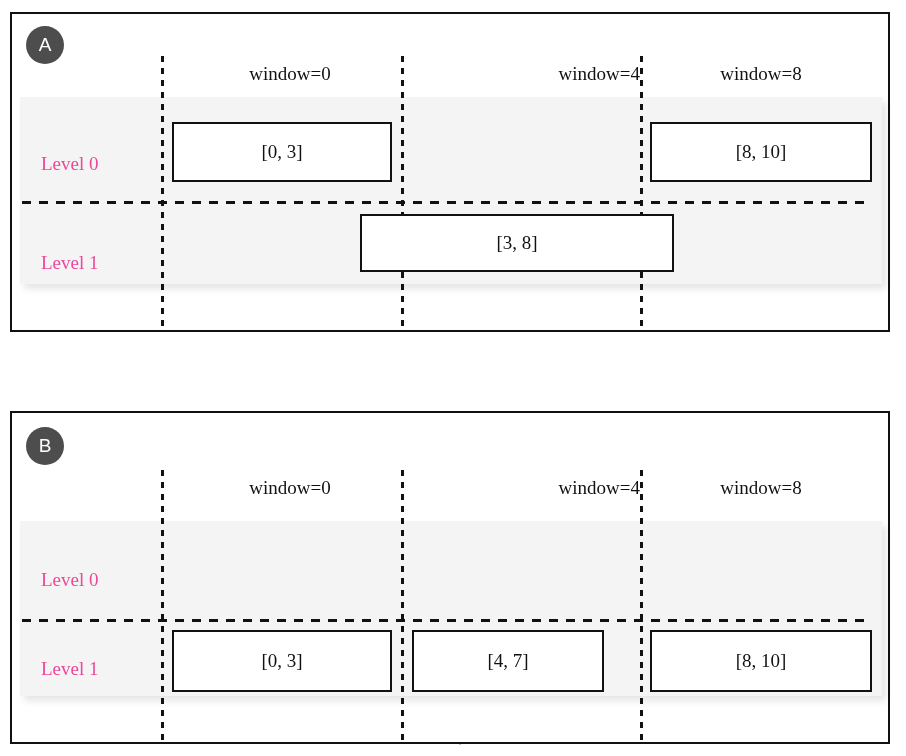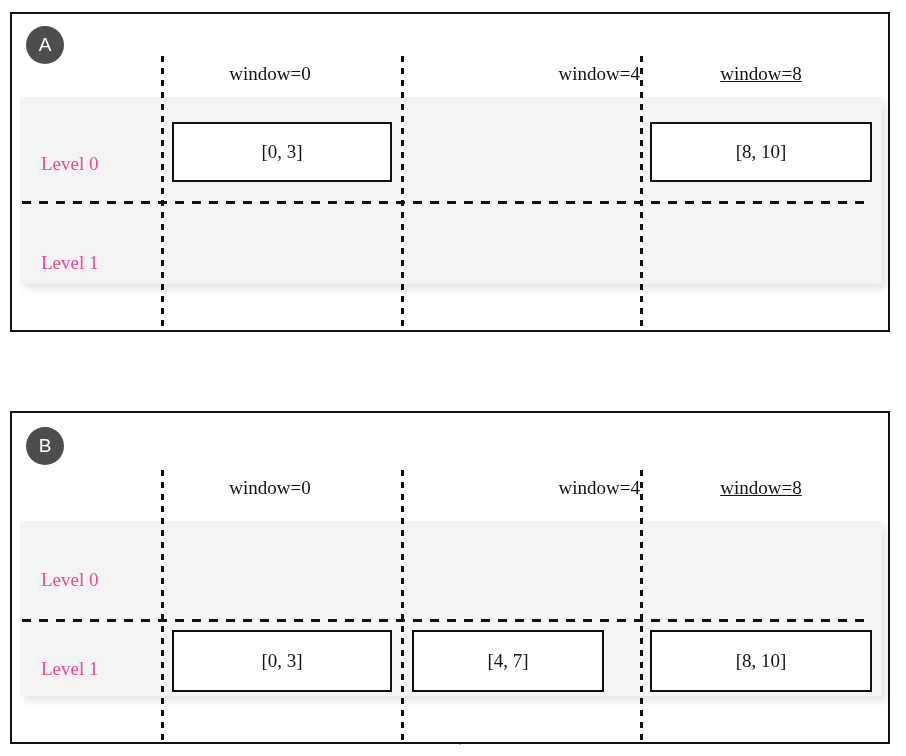--- a/index.html
+++ b/index.html
@@ -91,23 +91,23 @@
   
   .col-header {
     position: absolute;
     font-size: 19px;
     color: #111111;
     text-align: center;
     white-space: nowrap;
   }
   #panel-a .col-header { top: 49px; }
   #panel-b .col-header { top: 64px; }
-  .col-header.c0 { left: 138px; width: 240px; }
+  .col-header.c0 { left: 158px; width: 240px; }
   .col-header.c1 { left: 389px; width: 239px; text-align: right; }
-  .col-header.c2 { left: 628px; width: 242px; text-decoration: underline; }
+  .col-header.c2 { left: 628px; width: 242px; }
 
   
   .interval-box {
     position: absolute;
     box-sizing: border-box;
     border: 2px solid #111111;
     background: #ffffff;
     font-size: 19px;
     color: #111111;
     display: flex;
@@ -169,20 +169,21 @@
   <div class="vline v1"></div>
   <div class="vline v2"></div>
 
   <div class="hline"></div>
 
   <div class="row-label r0">Level 0</div>
   <div class="row-label r1">Level 1</div>
 
   <div class="interval-box" id="box-a-l0-0">[0, 3]</div>
   <div class="interval-box" id="box-a-l0-1">[8, 10]</div>
+  <div class="interval-box" id="box-a-l1-0">[3, 8]</div>
 </div>
 
 <div id="transition">
   <div id="down-arrow"></div>
   <div id="transition-label">Strict window compaction, window = 4</div>
 </div>
 
 <div class="panel" id="panel-b">
 
   <div class="badge">B</div>

